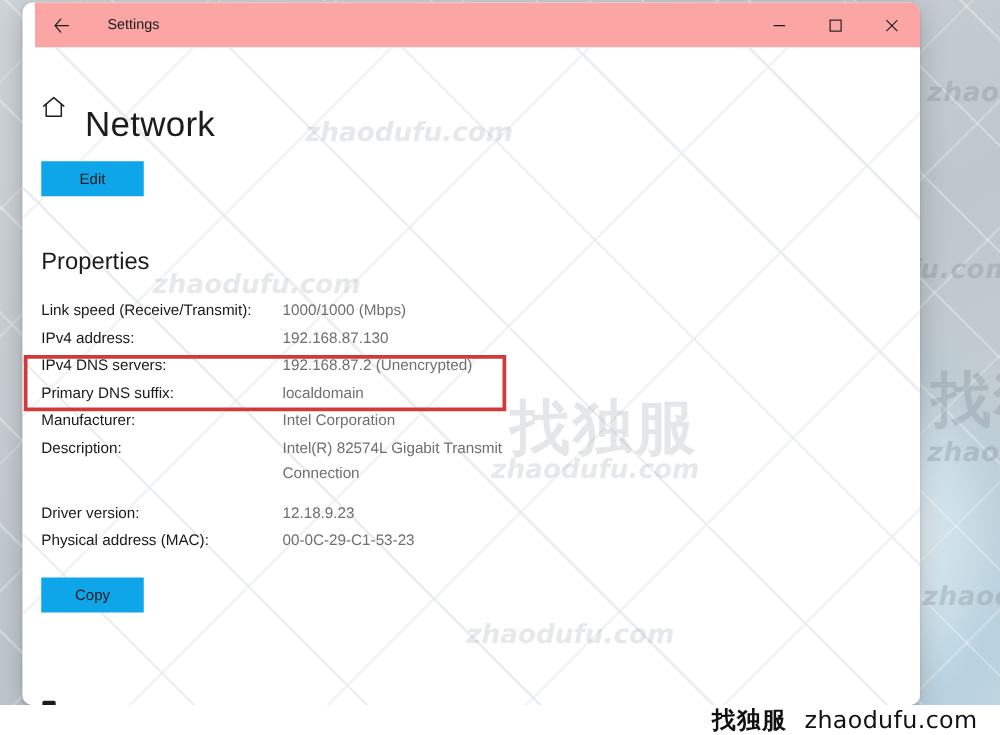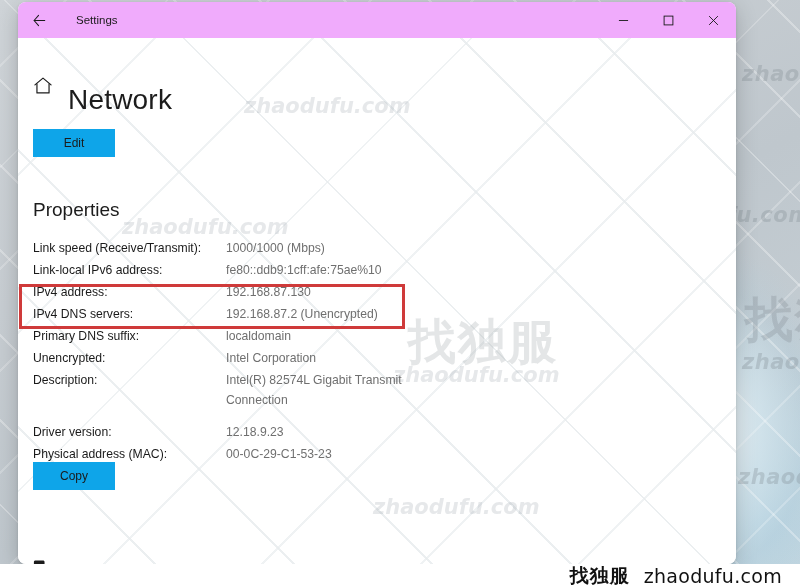--- a/index.html
+++ b/index.html
@@ -72,23 +72,24 @@
     height: 562px;
     background: #ffffff;
     border-radius: 8px;
     box-shadow: 0 6px 22px rgba(0,0,0,0.20), 0 1px 3px rgba(0,0,0,0.12);
     overflow: hidden;
   }
 
   .titlebar {
     position: relative;
     height: 36px;
-    background: #f0abfc;
-    display: flex;
-    align-items: center;
+    background: #fca5a5;
+    display: flex;
+    align-items: center;
+    margin-left: 10px;
   }
   .back-btn {
     width: 34px;
     height: 30px;
     margin-left: 4px;
     display: flex;
     align-items: center;
     justify-content: center;
     border-radius: 4px;
     cursor: pointer;
@@ -346,37 +347,33 @@
       <button class="btn-gray" id="edit-button">Edit</button>
 
       <div class="section-title">Properties</div>
 
       <div class="prop-table">
         <div class="prop-row">
           <div class="prop-label">Link speed (Receive/Transmit):</div>
           <div class="prop-value">1000/1000 (Mbps)</div>
         </div>
         <div class="prop-row">
-          <div class="prop-label">Link-local IPv6 address:</div>
-          <div class="prop-value">fe80::ddb9:1cff:afe:75ae%10</div>
-        </div>
-        <div class="prop-row">
           <div class="prop-label">IPv4 address:</div>
           <div class="prop-value">192.168.87.130</div>
         </div>
         <div class="prop-row">
           <div class="prop-label">IPv4 DNS servers:</div>
           <div class="prop-value">192.168.87.2 (Unencrypted)</div>
         </div>
         <div class="prop-row">
           <div class="prop-label">Primary DNS suffix:</div>
           <div class="prop-value">localdomain</div>
         </div>
         <div class="prop-row">
-          <div class="prop-label">Unencrypted:</div>
+          <div class="prop-label">Manufacturer:</div>
           <div class="prop-value">Intel Corporation</div>
         </div>
         <div class="prop-row tall">
           <div class="prop-label">Description:</div>
           <div class="prop-value">Intel(R) 82574L Gigabit Transmit Connection</div>
         </div>
         <div class="spacer-row"></div>
         <div class="prop-row">
           <div class="prop-label">Driver version:</div>
           <div class="prop-value">12.18.9.23</div>

